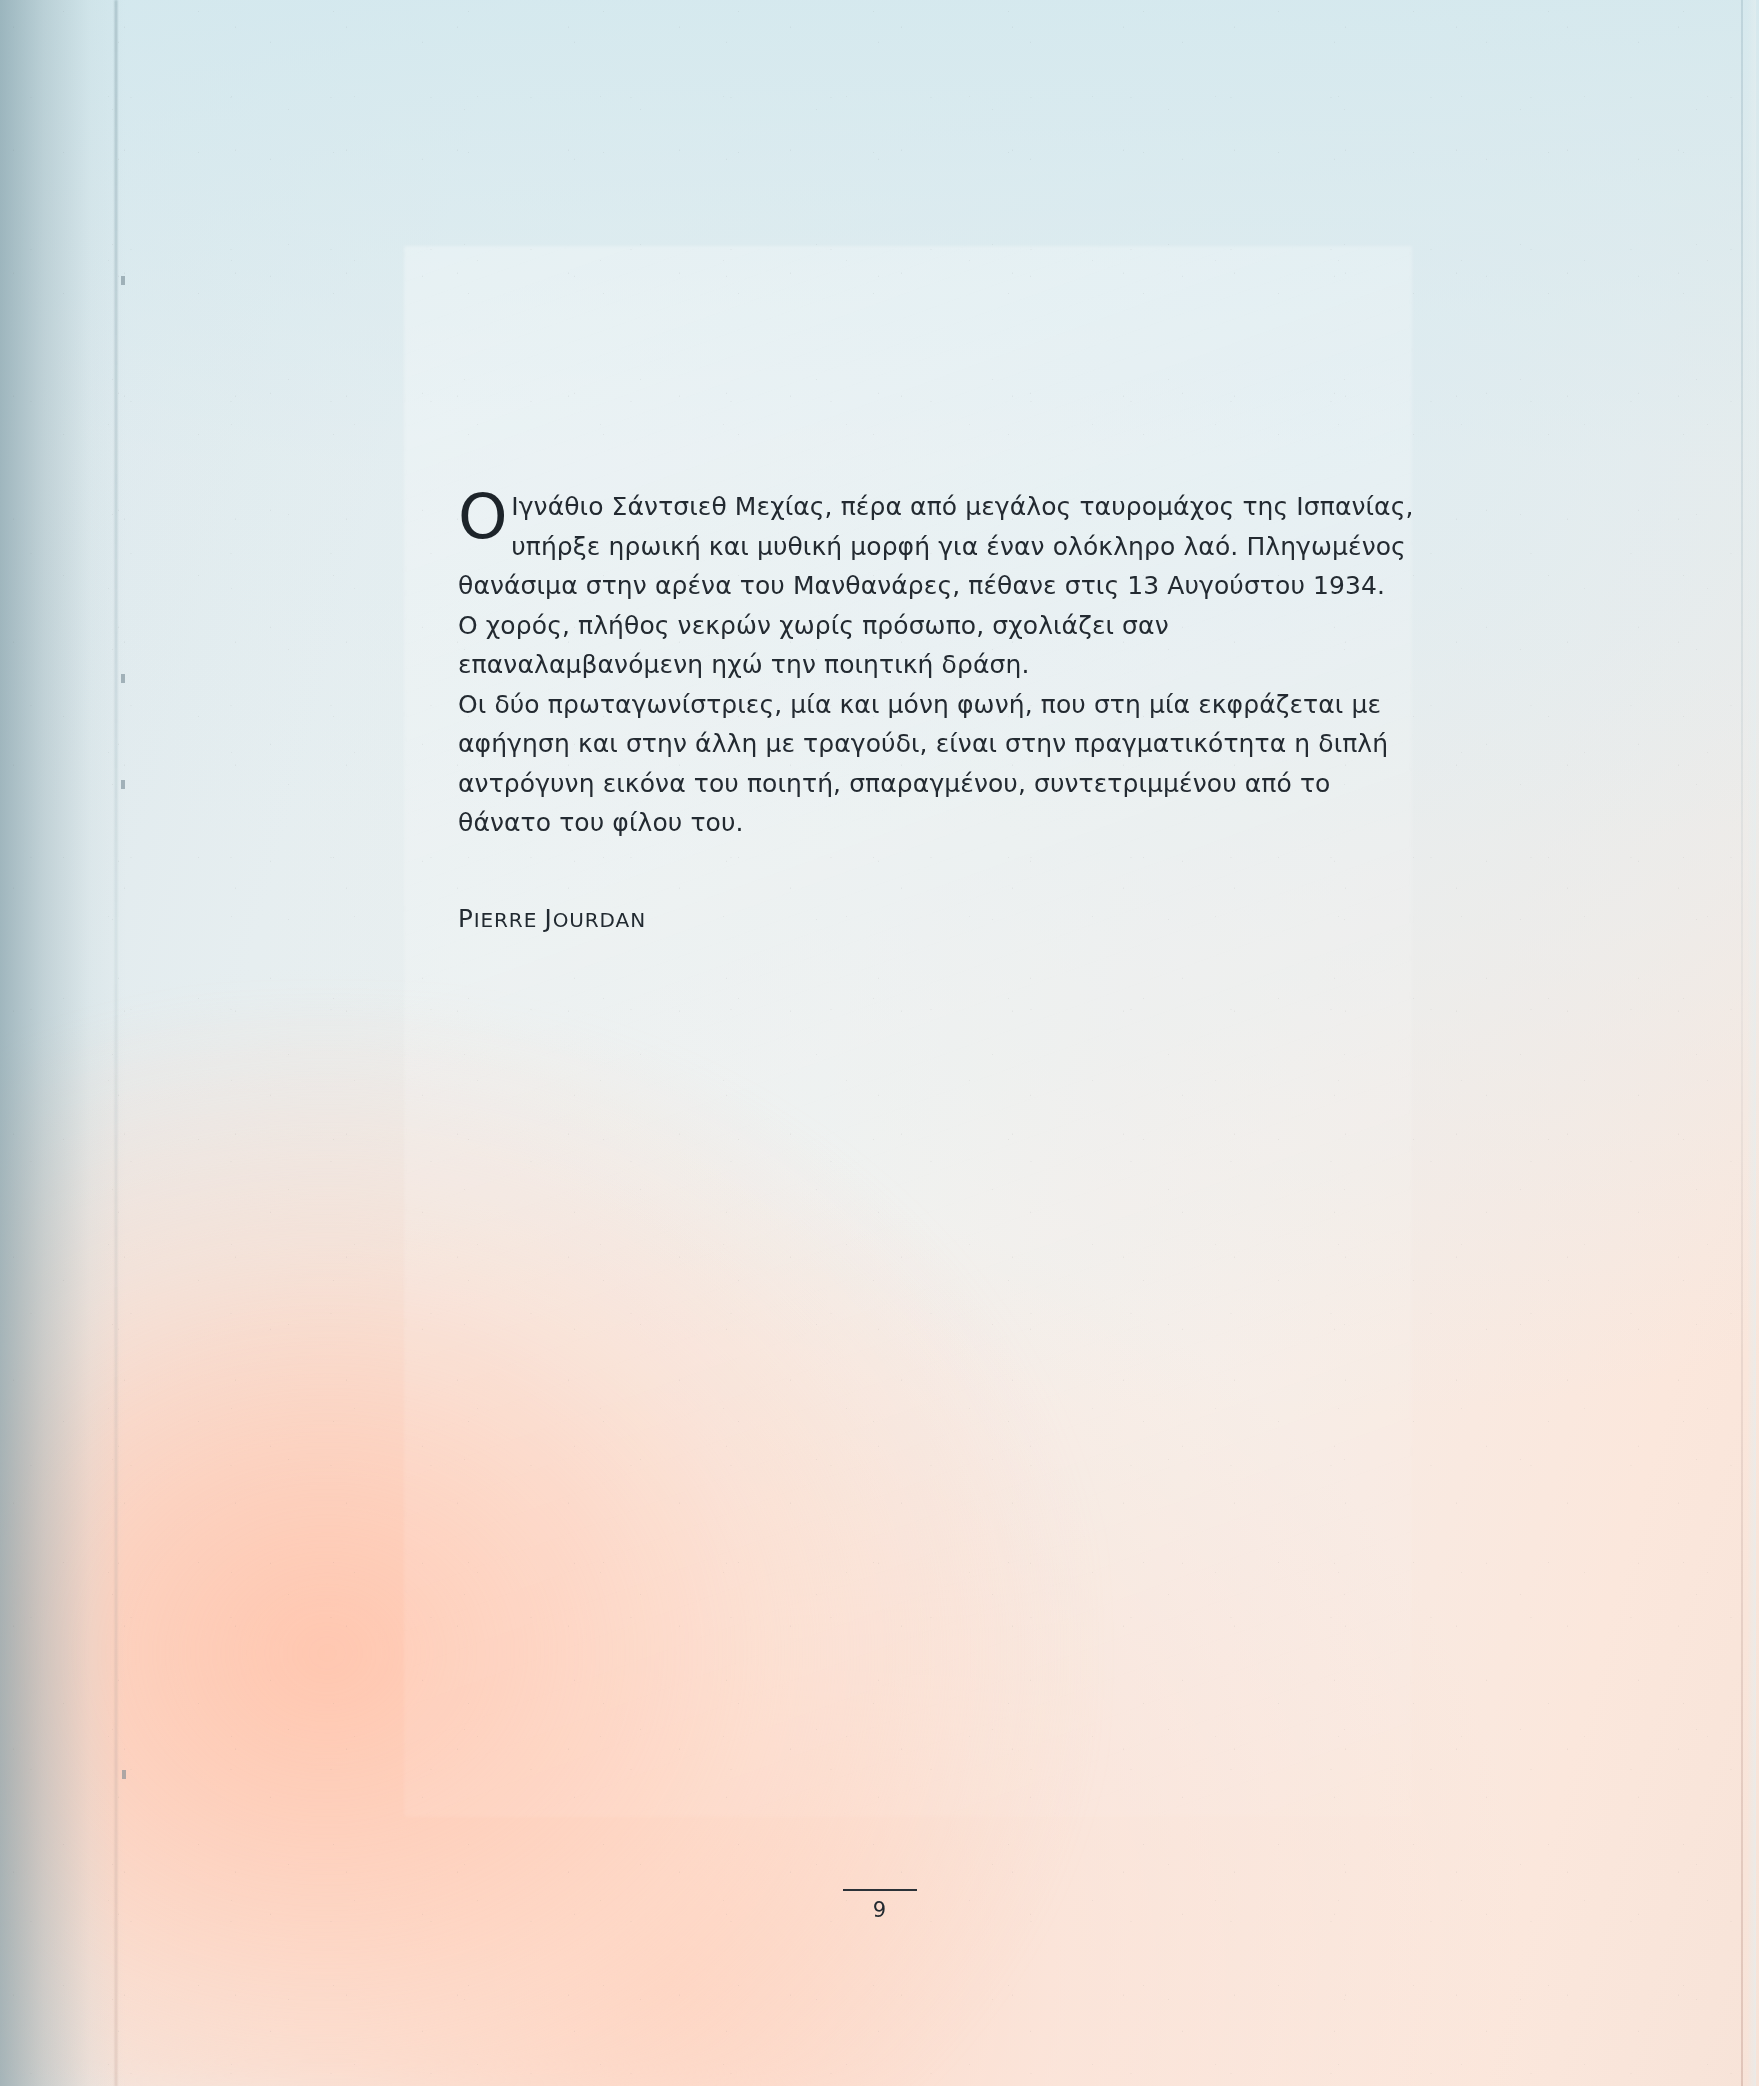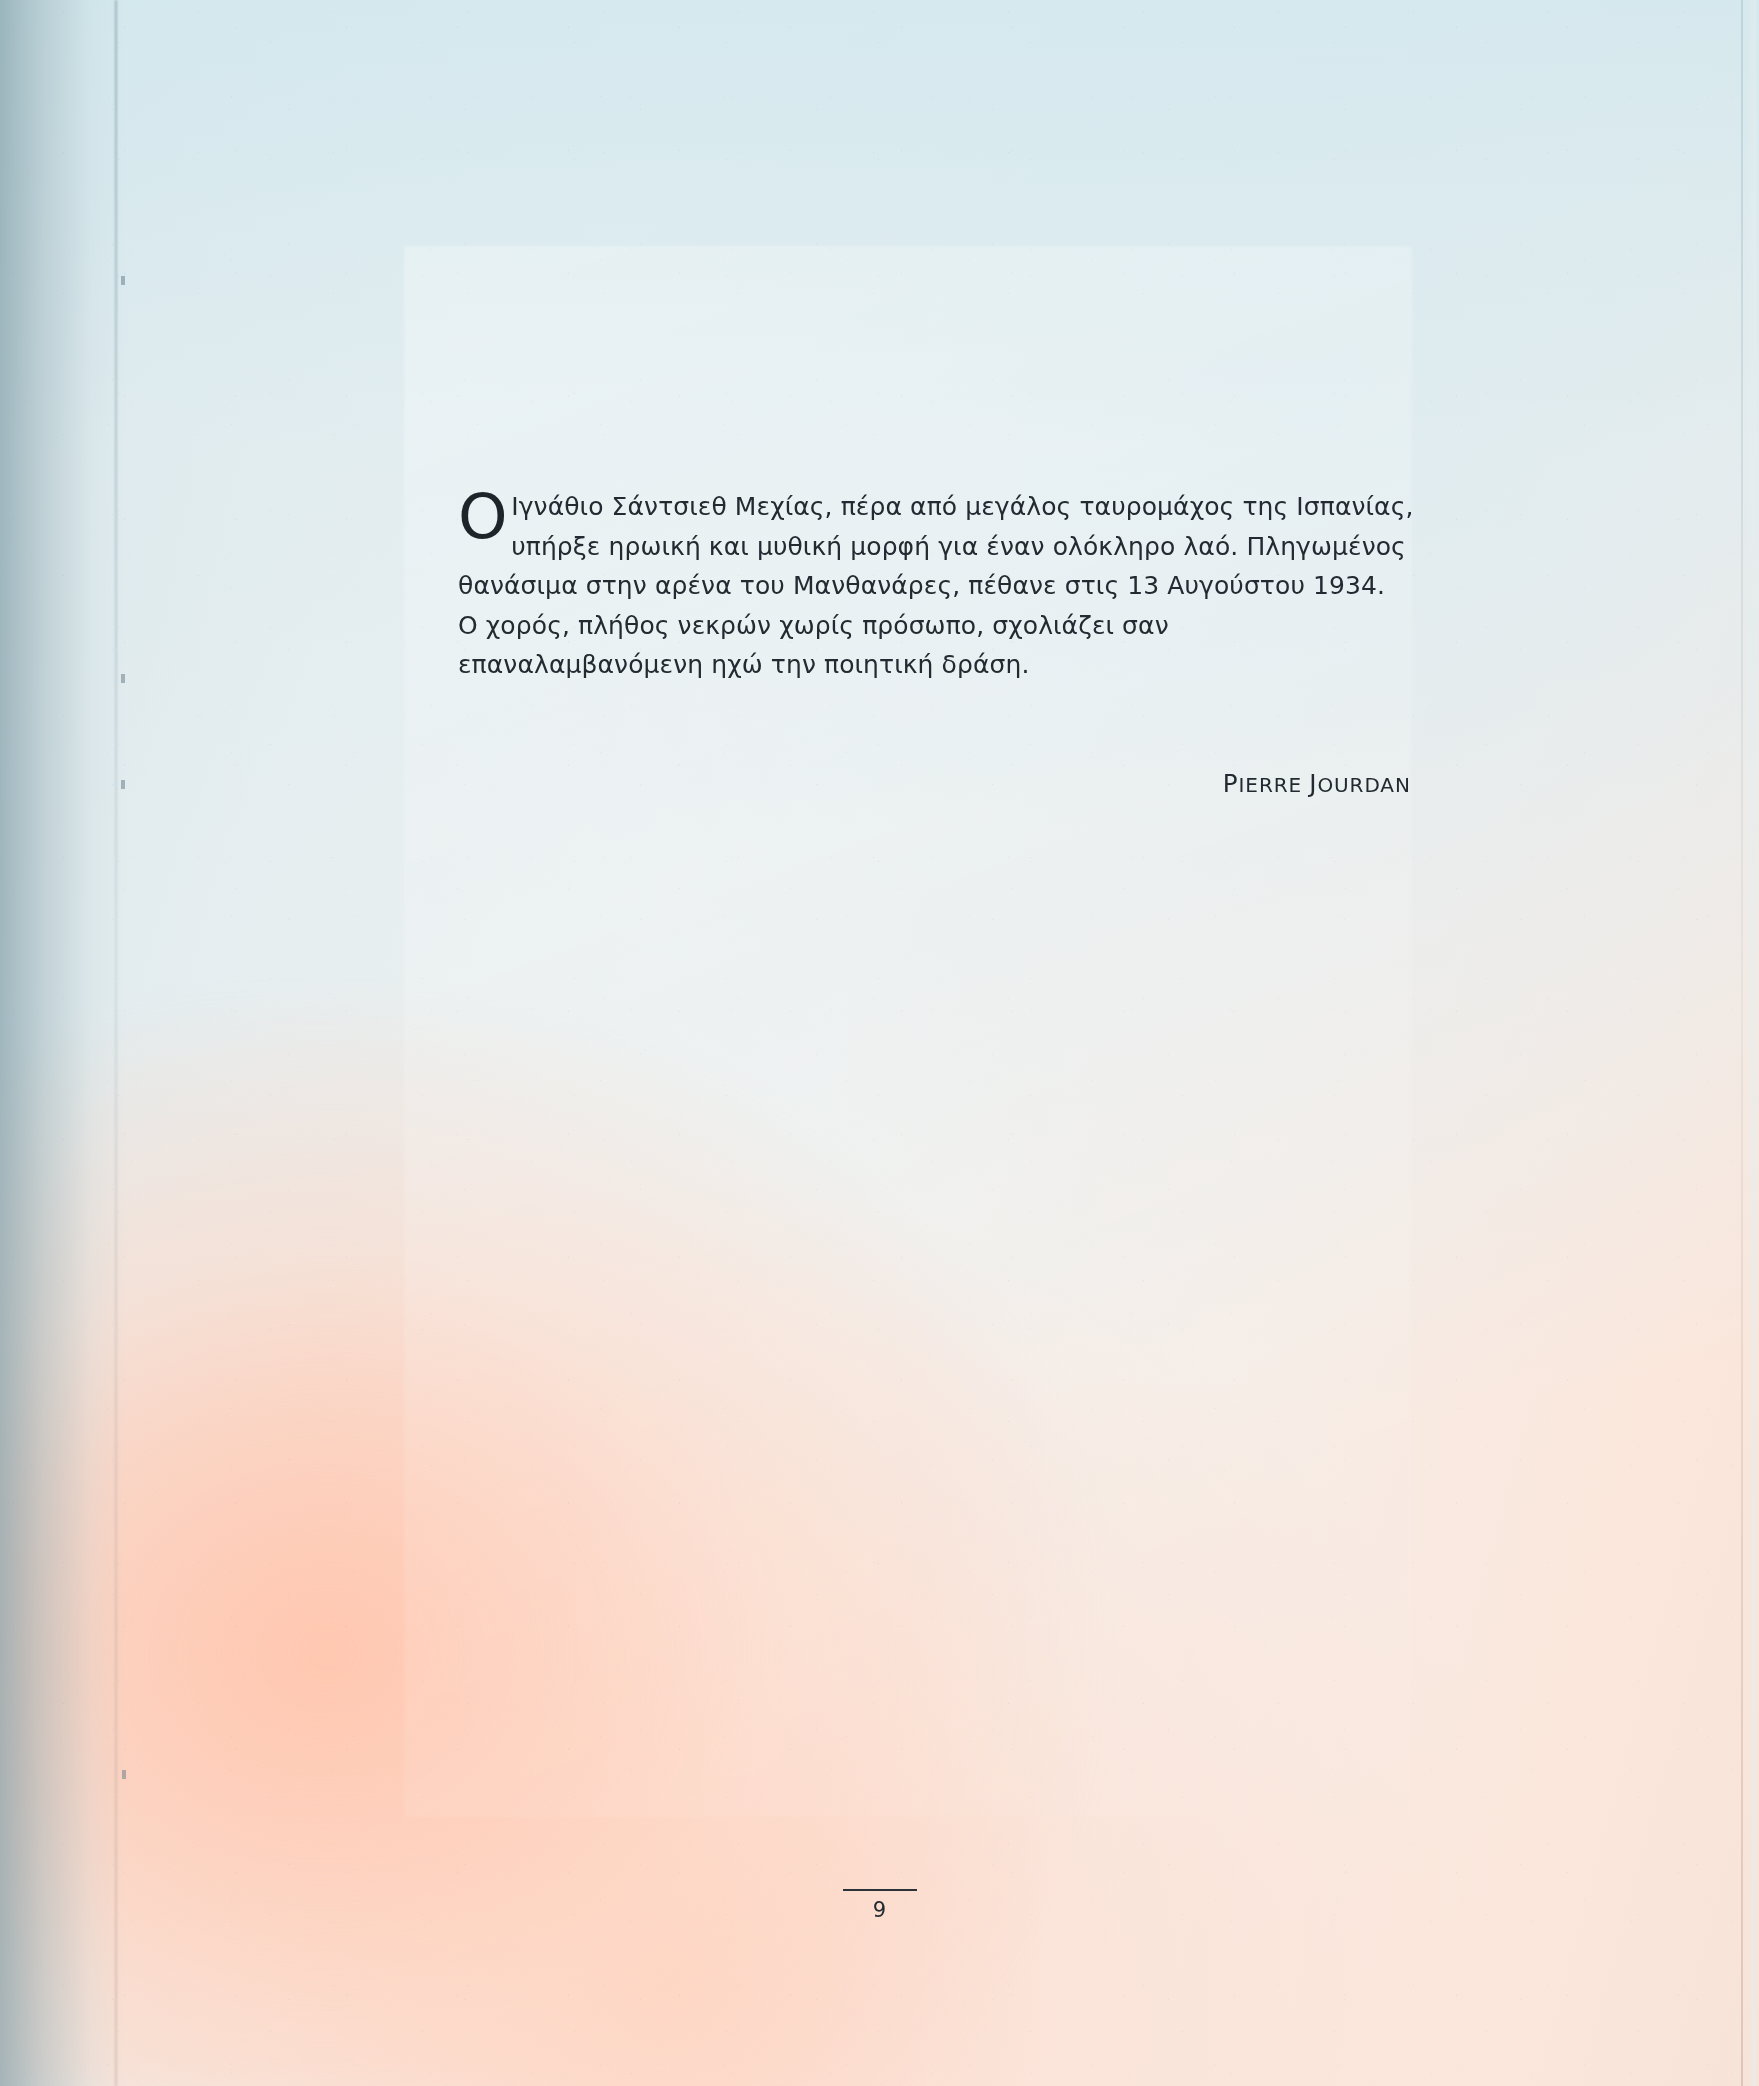--- a/index.html
+++ b/index.html
@@ -146,22 +146,21 @@
     float: left;
     font-family: "DejaVu Sans", sans-serif;
     font-size: 63px;
     line-height: 0.92;
     margin: 1.2px 3.5px 0 0;
     color: #1d242a;
     font-weight: 400;
   }
 
   .signature {
-    margin-top: 84px;
-    text-align: right;
+    margin-top: 61px;
     font-family: "DejaVu Sans", sans-serif;
     font-size: 20px;
     letter-spacing: 0.9px;
     color: #222a31;
     padding-right: 8.2px;
   }
   .signature .sc-first {
     font-size: 24.6px;
   }
 
@@ -214,20 +213,21 @@
   <div class="tick" style="left:121px; top:674px;"></div>
   <div class="tick" style="left:121px; top:780px;"></div>
   <div class="tick" style="left:122px; top:1770px;"></div>
 
   <div class="text-column">
     <div class="body-text">
 
       <p class="dropcap-para"><span class="dropcap">Ο</span><span>Ιγνάθιο Σάντσιεθ Μεχίας, πέρα από μεγάλος ταυρομάχος της Ισπανίας, υπήρξε ηρωική και μυθική μορφή για έναν ολόκληρο λαό. Πληγωμένος θανάσιμα στην αρένα του Μανθανάρες, πέθανε στις 13 Αυγούστου 1934.</span></p>
 
       <p>Ο χορός, πλήθος νεκρών χωρίς πρόσωπο, σχολιάζει σαν επαναλαμβανόμενη ηχώ την ποιητική δράση.</p>
+      <p>Οι δύο πρωταγωνίστριες, μία και μόνη φωνή, που στη μία εκφράζεται με αφήγηση και στην άλλη με τραγούδι, είναι στην πραγματικότητα η διπλή αντρόγυνη εικόνα του ποιητή, σπαραγμένου, συντετριμμένου από το θάνατο του φίλου του.</p>
     </div>
 
     <div class="signature"><span class="sc-first">P</span><span>IERRE</span>&nbsp;<span class="sc-first">J</span><span>OURDAN</span></div>
   </div>
 
   <div class="folio">
     <div class="folio-rule"></div>
     <div class="folio-number">9</div>
   </div>
 

